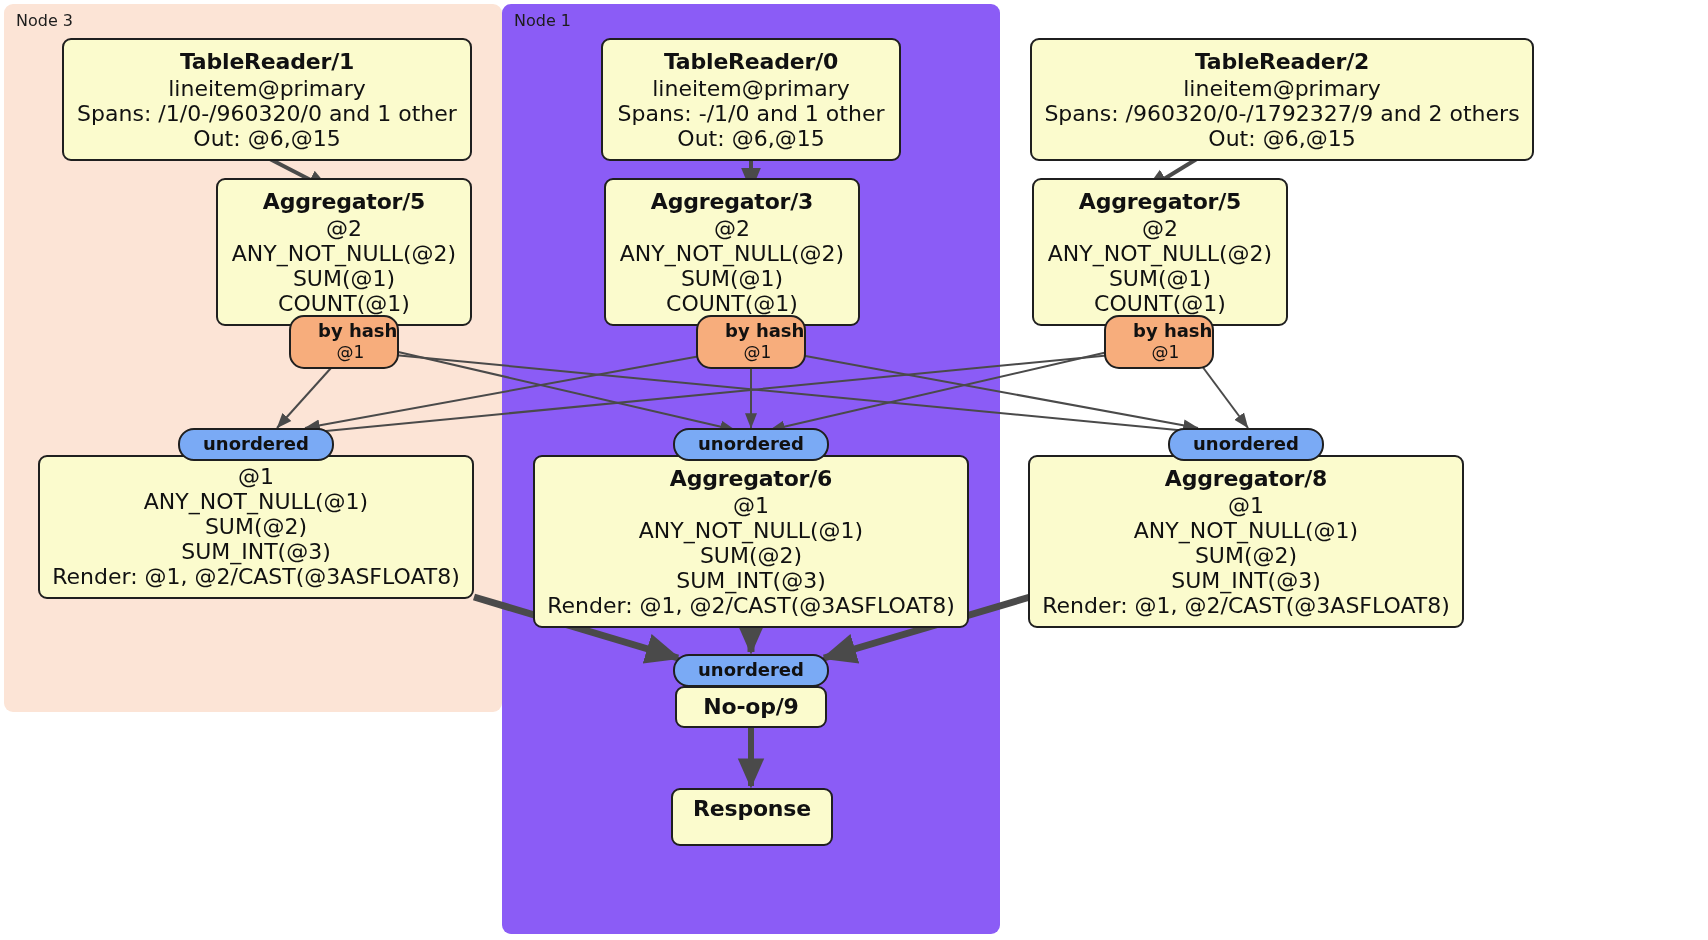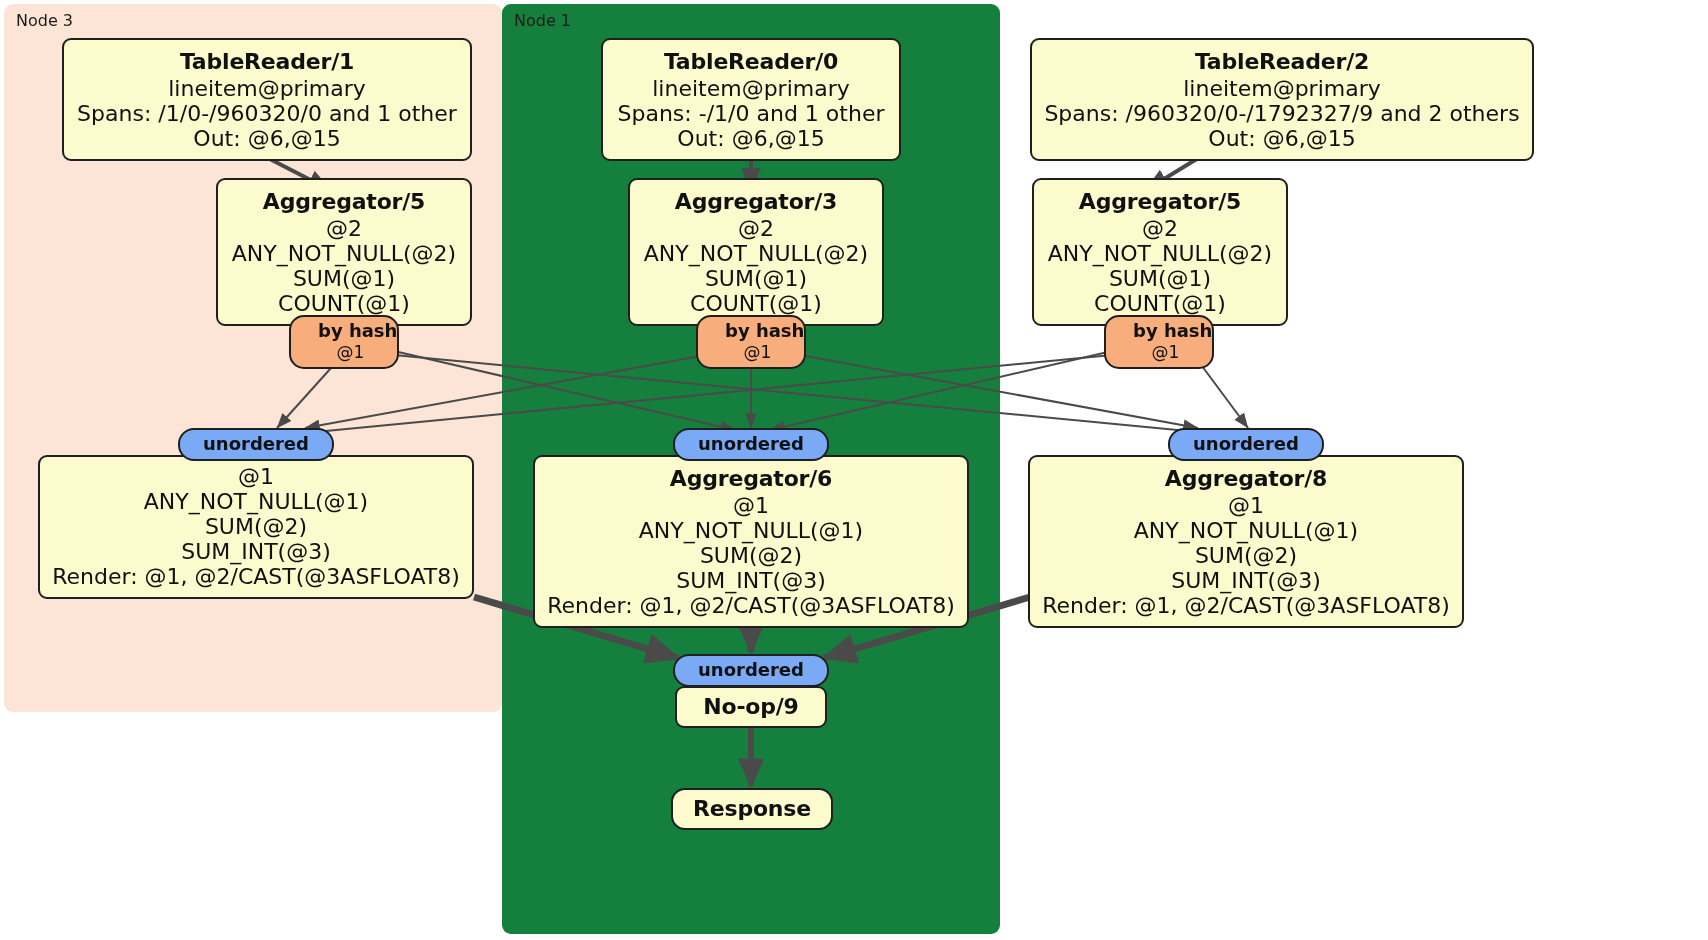--- a/index.html
+++ b/index.html
@@ -28,21 +28,21 @@
   }
   .node-panel .node-label {
     position: absolute;
     left: 12px;
     top: 7px;
     font-size: 16px;
     color: #1c1c1c;
     white-space: nowrap;
   }
   #panel-node3 { left: 4px;   top: 4px;  width: 498px;  height: 708px; background: #fce4d6; }
-  #panel-node1 { left: 502px; top: 4px;  width: 498px;  height: 930px; background: #15803d; padding-left: 16px; }
+  #panel-node1 { left: 502px; top: 4px;  width: 498px;  height: 930px; background: #8b5cf6; padding-left: 16px; }
   #panel-node2 { left: 1000px;top: 4px;  width: 704px;  height: 712px; background: #edf1fb; }
 
   
   #edges {
     position: absolute;
     left: 0; top: 0;
     width: 1708px;
     height: 940px;
     pointer-events: none;
   }
@@ -182,21 +182,21 @@
   </div>
 
   <div class="proc" style="left:216px; top:178px; width:256px;">
     <div class="title">Aggregator/5</div>
     <div class="line">@2</div>
     <div class="line">ANY_NOT_NULL(@2)</div>
     <div class="line">SUM(@1)</div>
     <div class="line">COUNT(@1)</div>
   </div>
 
-  <div class="proc" style="left:628px; top:178px; width:256px;">
+  <div class="proc" style="left:604px; top:178px; width:256px;">
     <div class="title">Aggregator/3</div>
     <div class="line">@2</div>
     <div class="line">ANY_NOT_NULL(@2)</div>
     <div class="line">SUM(@1)</div>
     <div class="line">COUNT(@1)</div>
   </div>
 
   <div class="proc" style="left:1032px; top:178px; width:256px;">
     <div class="title">Aggregator/5</div>
     <div class="line">@2</div>
@@ -255,17 +255,17 @@
   </div>
 
   <div class="pill unordered" style="left:673px; top:654px; width:156px;">
     <div class="ptitle">unordered</div>
   </div>
 
   <div class="proc" style="left:675px; top:686px; width:152px; padding:4px 10px 5px 10px;">
     <div class="title">No-op/9</div>
   </div>
 
-  <div class="proc" style="left:671px; top:788px; width:162px; padding:4px 10px 5px 10px;border-radius:14px;">
+  <div class="proc" style="left:671px; top:788px; width:162px; padding:4px 10px 21px 10px;">
     <div class="title">Response</div>
   </div>
 
 </div>
 
 </body></html>

